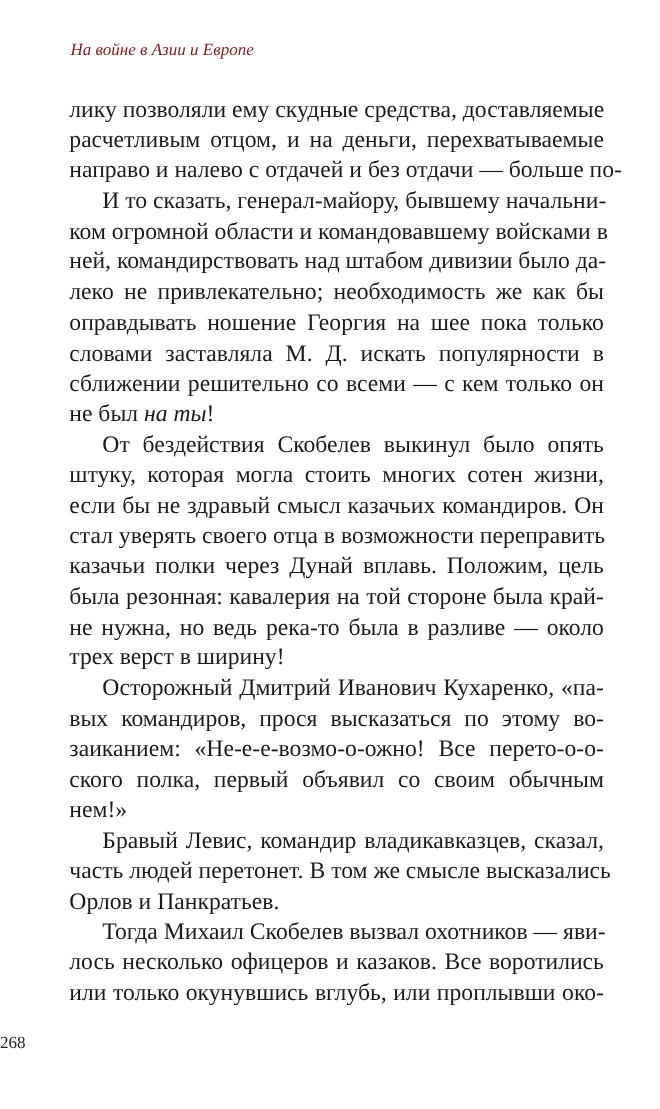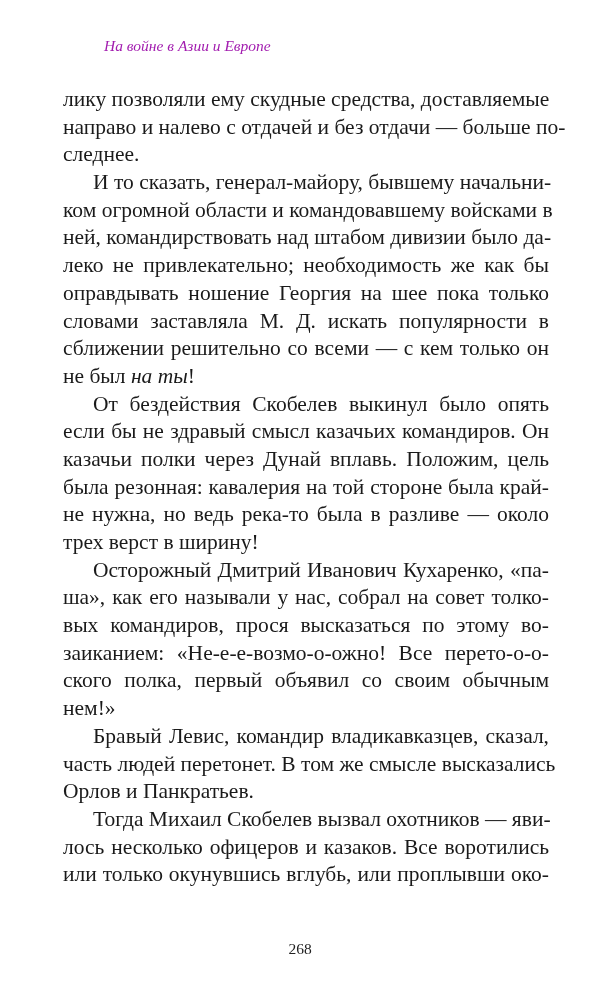--- a/index.html
+++ b/index.html
@@ -14,22 +14,21 @@
       overflow: hidden;
       color: #1a1a1a;
     }
     .running-head {
       position: absolute;
       left: 64px;
       top: 37px;
       font-family: "Liberation Serif", serif;
       font-style: italic;
       font-size: 15.5px;
-      color: #a21caf;
-      margin-left: 40px;
+      color: #7f1d1d;
     }
     .text-block {
       position: absolute;
       left: 63px;
       top: 86px;
       width: 486px;
       font-family: "Liberation Serif", serif;
       font-size: 21.5px;
       line-height: 27.7px;
       color: #1a1a1a;
@@ -48,51 +47,52 @@
       padding-left: 30px;
     }
     .em {
       font-style: italic;
     }
     .page-number {
       position: absolute;
       left: 0;
       width: 600px;
       top: 940px;
-      text-align: center;
+      text-align: left;
       font-family: "Liberation Serif", serif;
       font-size: 15.5px;
       color: #222;
     }
   </style>
 </head>
 <body>
 
 <div class="running-head">На войне в Азии и Европе</div>
 
 <div class="text-block">
   <span class="line">лику позволяли ему скудные средства, доставляемые</span>
+  <span class="line">расчетливым отцом, и на деньги, перехватываемые</span>
   <span class="line">направо и налево с отдачей и без отдачи — больше по-</span>
-  <span class="line last">следнее.</span>
   <span class="line indent">И то сказать, генерал-майору, бывшему начальни-</span>
   <span class="line">ком огромной области и командовавшему войсками в</span>
   <span class="line">ней, командирствовать над штабом дивизии было да-</span>
   <span class="line">леко не привлекательно; необходимость же как бы</span>
   <span class="line">оправдывать ношение Георгия на шее пока только</span>
   <span class="line">словами заставляла М. Д. искать популярности в</span>
   <span class="line">сближении решительно со всеми — с кем только он</span>
   <span class="line last"><span>не был </span><span class="em">на ты</span><span>!</span></span>
   <span class="line indent">От бездействия Скобелев выкинул было опять</span>
+  <span class="line">штуку, которая могла стоить многих сотен жизни,</span>
   <span class="line">если бы не здравый смысл казачьих командиров. Он</span>
+  <span class="line">стал уверять своего отца в возможности переправить</span>
   <span class="line">казачьи полки через Дунай вплавь. Положим, цель</span>
   <span class="line">была резонная: кавалерия на той стороне была край-</span>
   <span class="line">не нужна, но ведь река-то была в разливе — около</span>
   <span class="line last">трех верст в ширину!</span>
   <span class="line indent">Осторожный Дмитрий Иванович Кухаренко, «па-</span>
-  <span class="line">ша», как его называли у нас, собрал на совет толко-</span>
   <span class="line">вых командиров, прося высказаться по этому во-</span>
   <span class="line">заиканием: «Не-е-е-возмо-о-ожно! Все перето-о-о-</span>
   <span class="line">ского полка, первый объявил со своим обычным</span>
   <span class="line last">нем!»</span>
   <span class="line indent">Бравый Левис, командир владикавказцев, сказал,</span>
   <span class="line">часть людей перетонет. В том же смысле высказались</span>
   <span class="line last">Орлов и Панкратьев.</span>
   <span class="line indent">Тогда Михаил Скобелев вызвал охотников — яви-</span>
   <span class="line">лось несколько офицеров и казаков. Все воротились</span>
   <span class="line">или только окунувшись вглубь, или проплывши око-</span>

